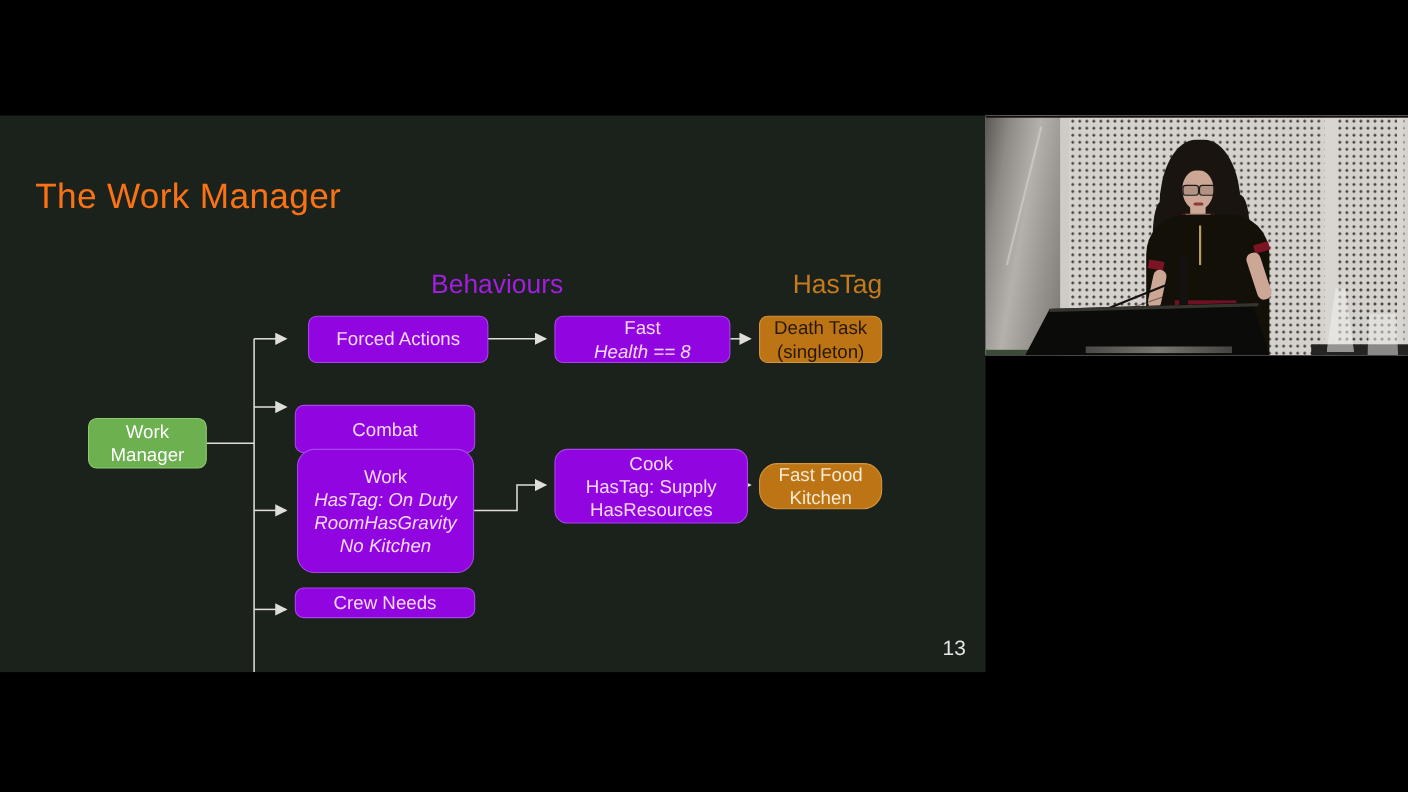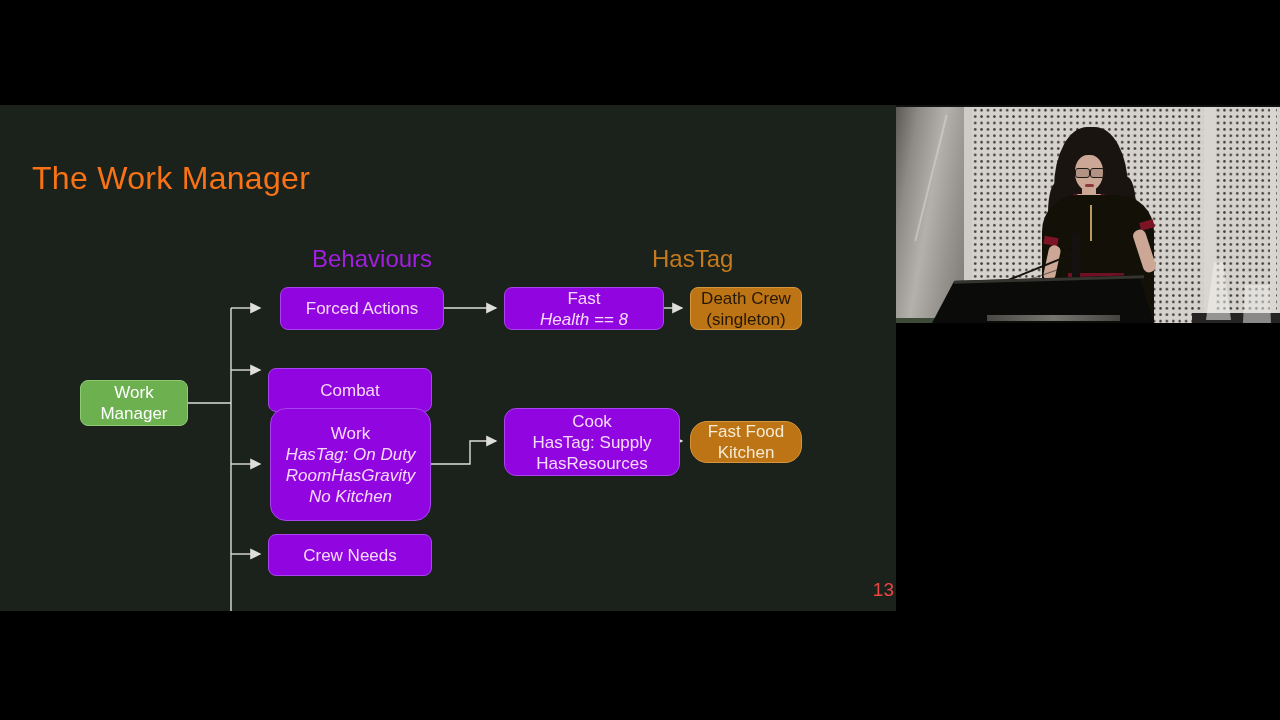--- a/index.html
+++ b/index.html
@@ -1,33 +1,33 @@
 <!DOCTYPE html>
 <html><head>
 <meta charset="utf-8">
 <style>
   html,body{margin:0;padding:0;background:#000;}
   .stage{position:relative;width:1280px;height:720px;background:#000;overflow:hidden;
          font-family:"Liberation Sans",sans-serif;}
   
   .slide{position:absolute;left:0;top:105px;width:896px;height:506px;background:#1b221b;}
   .slide-title{position:absolute;left:32px;top:55px;font-size:32px;color:#f97316;letter-spacing:.3px;}
-  .col-label{position:absolute;top:140px;font-size:24px;text-align:left;}
+  .col-label{position:absolute;top:140px;font-size:24px;text-align:right;}
   .lbl-behaviours{left:312px;width:200px;color:#a21ee0;}
   .lbl-tasks{left:652px;width:150px;color:#c57a1d;}
   .connectors{position:absolute;left:0;top:0;}
   .node{position:absolute;display:flex;flex-direction:column;align-items:center;justify-content:center;
         text-align:center;border-radius:8px;font-size:17px;line-height:21px;box-sizing:border-box;}
   .purple{background:#9105e0;color:#f7d9f9;border:1px solid #a843ee;}
   .green{background:#6cb04f;color:#ffffff;border:1px solid #90c973;}
   .orange{background:#bd7414;border:1px solid #d4953c;}
   .cond{font-style:italic;}
   .dark-text{color:#271806;}
   .light-text{color:#f5ead2;}
-  .page-num{position:absolute;right:2px;bottom:10px;font-size:19px;color:#ef4444;}
+  .page-num{position:absolute;right:18px;bottom:10px;font-size:19px;color:#e5e5e5;}
   
   .video{position:absolute;left:896px;top:105px;width:384px;height:218px;background:#d5d2cd;overflow:hidden;}
   .video .topedge{position:absolute;left:0;top:0;width:100%;height:2px;background:#101010;}
   .dots{position:absolute;left:76px;top:2px;width:308px;height:216px;background-color:#d5d2cd;
         background-image:radial-gradient(#45423e 1.05px,transparent 1.5px);background-size:6.4px 6.4px;}
   .seam{position:absolute;top:2px;height:216px;background:#d9d6d1;}
   .leftwall{position:absolute;left:0;top:0;width:68px;height:218px;
         background:linear-gradient(100deg,#5b5853 0%,#8e8b86 22%,#b4b1ac 48%,#989590 72%,#7b7874 100%);}
   .wallstrip{position:absolute;left:68px;top:2px;width:8px;height:216px;background:#cfccc7;}
   .diag{position:absolute;left:34px;top:8px;width:2px;height:130px;background:rgba(226,224,218,.45);
@@ -96,37 +96,37 @@
       <span>Combat</span>
     </div>
 
     <div class="node purple" style="left:270px;top:303px;width:161px;height:113px;border-radius:16px;">
       <span>Work</span>
       <span class="cond">HasTag: On Duty</span>
       <span class="cond">RoomHasGravity</span>
       <span class="cond">No Kitchen</span>
     </div>
 
-    <div class="node purple" style="left:268px;top:429px;width:164px;height:42px;">
+    <div class="node purple" style="left:268px;top:429px;width:164px;height:28px;">
       <span>Crew Needs</span>
     </div>
 
     <div class="node purple" style="left:504px;top:182px;width:160px;height:43px;">
       <span>Fast</span>
       <span class="cond">Health == 8</span>
     </div>
 
     <div class="node purple" style="left:504px;top:303px;width:176px;height:68px;border-radius:12px;">
       <span>Cook</span>
       <span>HasTag: Supply</span>
       <span>HasResources</span>
     </div>
 
     <div class="node orange dark-text" style="left:690px;top:182px;width:112px;height:43px;">
-      <span>Death Crew</span>
+      <span>Death Task</span>
       <span>(singleton)</span>
     </div>
 
     <div class="node orange light-text" style="left:690px;top:316px;width:112px;height:42px;border-radius:17px;">
       <span>Fast Food</span>
       <span>Kitchen</span>
     </div>
 
     <div class="page-num">13</div>
   </div>

